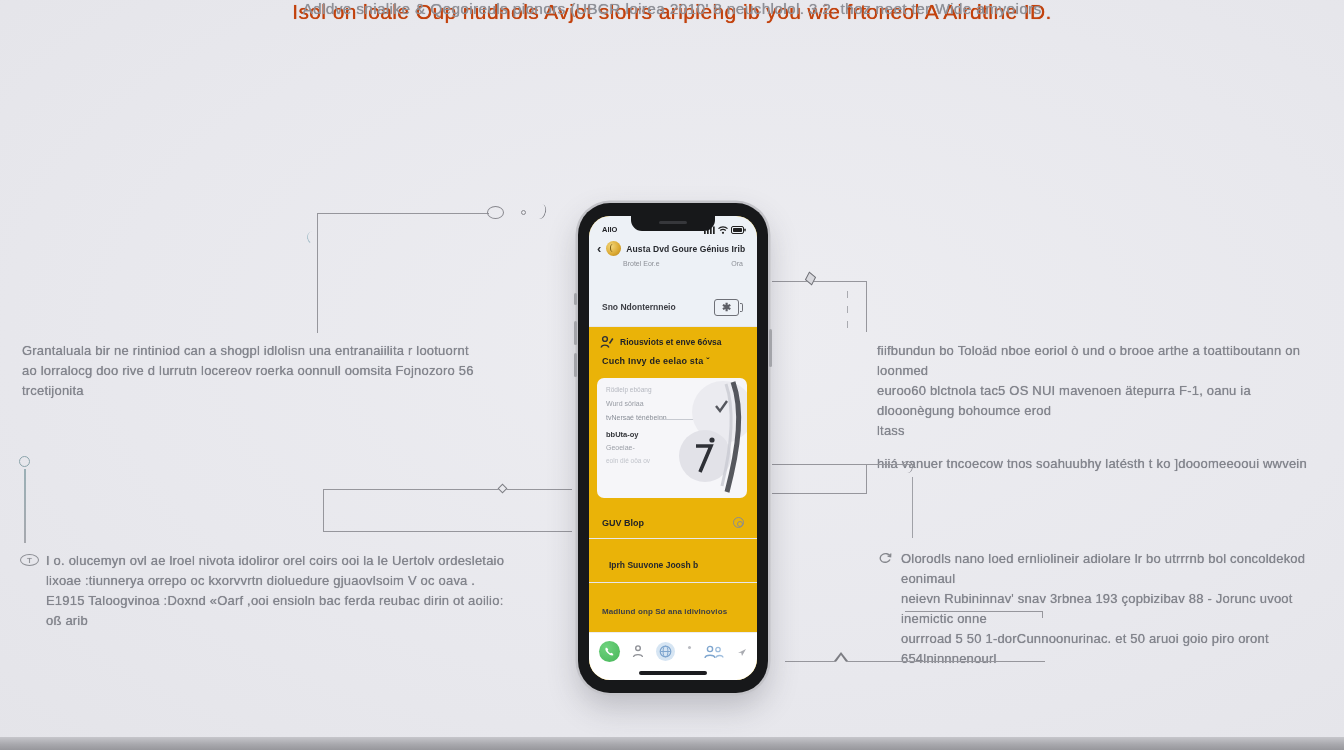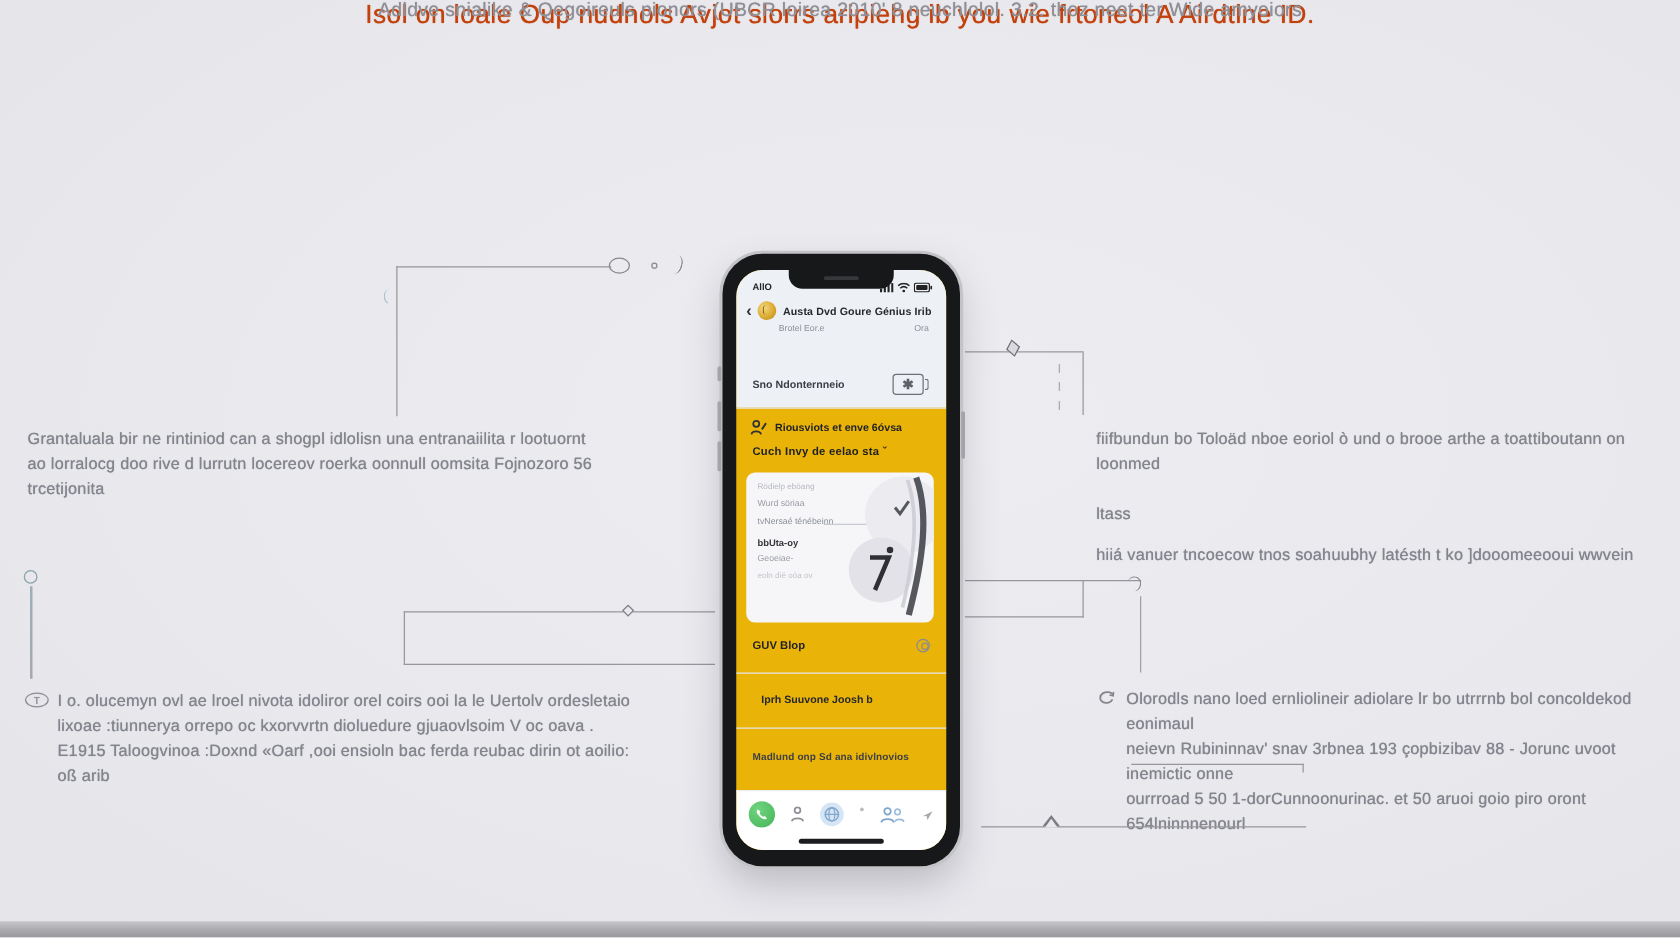--- a/index.html
+++ b/index.html
@@ -91,21 +91,21 @@
   .c1 { top:8px;  font-size:6.5px; color:#b5b8c0; }
   .c2 { top:22px; font-size:7px;   color:#989ca4; }
   .c3 { top:36px; font-size:7px;   color:#8a8f98; }
   .c4 { top:52px; font-size:7.5px; color:#323439; font-weight:bold; }
   .c5 { top:66px; font-size:7px;   color:#9b9fa7; }
   .c6 { top:79px; font-size:6.5px; color:#c1c4cb; }
   .card-underline { position:absolute; left:62px; top:41px; width:86px; height:1px; background:#c7cad1; }
   .watermark { position:absolute; right:22px; top:6px; font-size:6px; color:#d2d4da; letter-spacing:1px; }
   .illus { position:absolute; right:-8px; top:2px; }
 
-  .menu-row { left:0; right:0; display:flex; align-items:center; justify-content:space-between; padding:0 13px; }
+  .menu-row { left:0; right:0; display:flex; align-items:flex-end; justify-content:space-between; padding:0 13px; }
   .guv-row { top:288px; height:24px; }
   .guv-label { font-size:9px; font-weight:bold; color:#222327; }
   .refresh-circle { width:11px; height:11px; border:1.2px solid #8a8c92; border-radius:50%; position:relative; }
   .refresh-circle:after { content:""; position:absolute; left:2.5px; top:2.5px; width:4px; height:4px; border:1px solid #8a8c92; border-radius:50%; }
   .iprh-row { top:332px; height:22px;padding-left:20px; }
   .iprh-label { font-size:8.5px; font-weight:bold; color:#26282d; }
   .mad-row { top:378px; height:22px; }
   .mad-label { font-size:8px; font-weight:bold; color:#3e4046; letter-spacing:.1px; }
 
   .tabbar { left:0; right:0; bottom:0; height:48px; background:#ffffff; border-top:1px solid #ececf1;
@@ -129,21 +129,21 @@
 <div class="abs note note-left-mid soft">
   <p>
     <span>Grantaluala bir ne rintiniod can a shogpl idlolisn una entranaiilita r lootuornt</span><br>
     <span>ao lorralocg doo rive d lurrutn locereov roerka oonnull oomsita  Fojnozoro 56 trcetijonita</span>
   </p>
 </div>
 
 <div class="abs note note-right-mid soft">
   <p>
     <span>fiifbundun bo  Toloäd nboe eoriol ò und o brooe arthe a toattiboutann on loonmed</span><br>
-    <br>
+    <span>euroo60 blctnola tac5 OS NUI mavenoen ätepurra F-1, oanu ia dlooonègung bohoumce erod</span><br>
     <span>ltass</span>
   </p>
   <p>
     <span>hiiá vanuer tncoecow tnos soahuubhy  latésth t ko ]dooomeeooui wwvein</span>
   </p>
 </div>
 
 <div class="abs note note-bottom-left soft">
   <span class="note-icon oval-icon">T</span>
   <div>I o.  olucemyn ovl ae lroel nivota idoliror orel coirs ooi la le Uertolv  ordesletaio</div>

